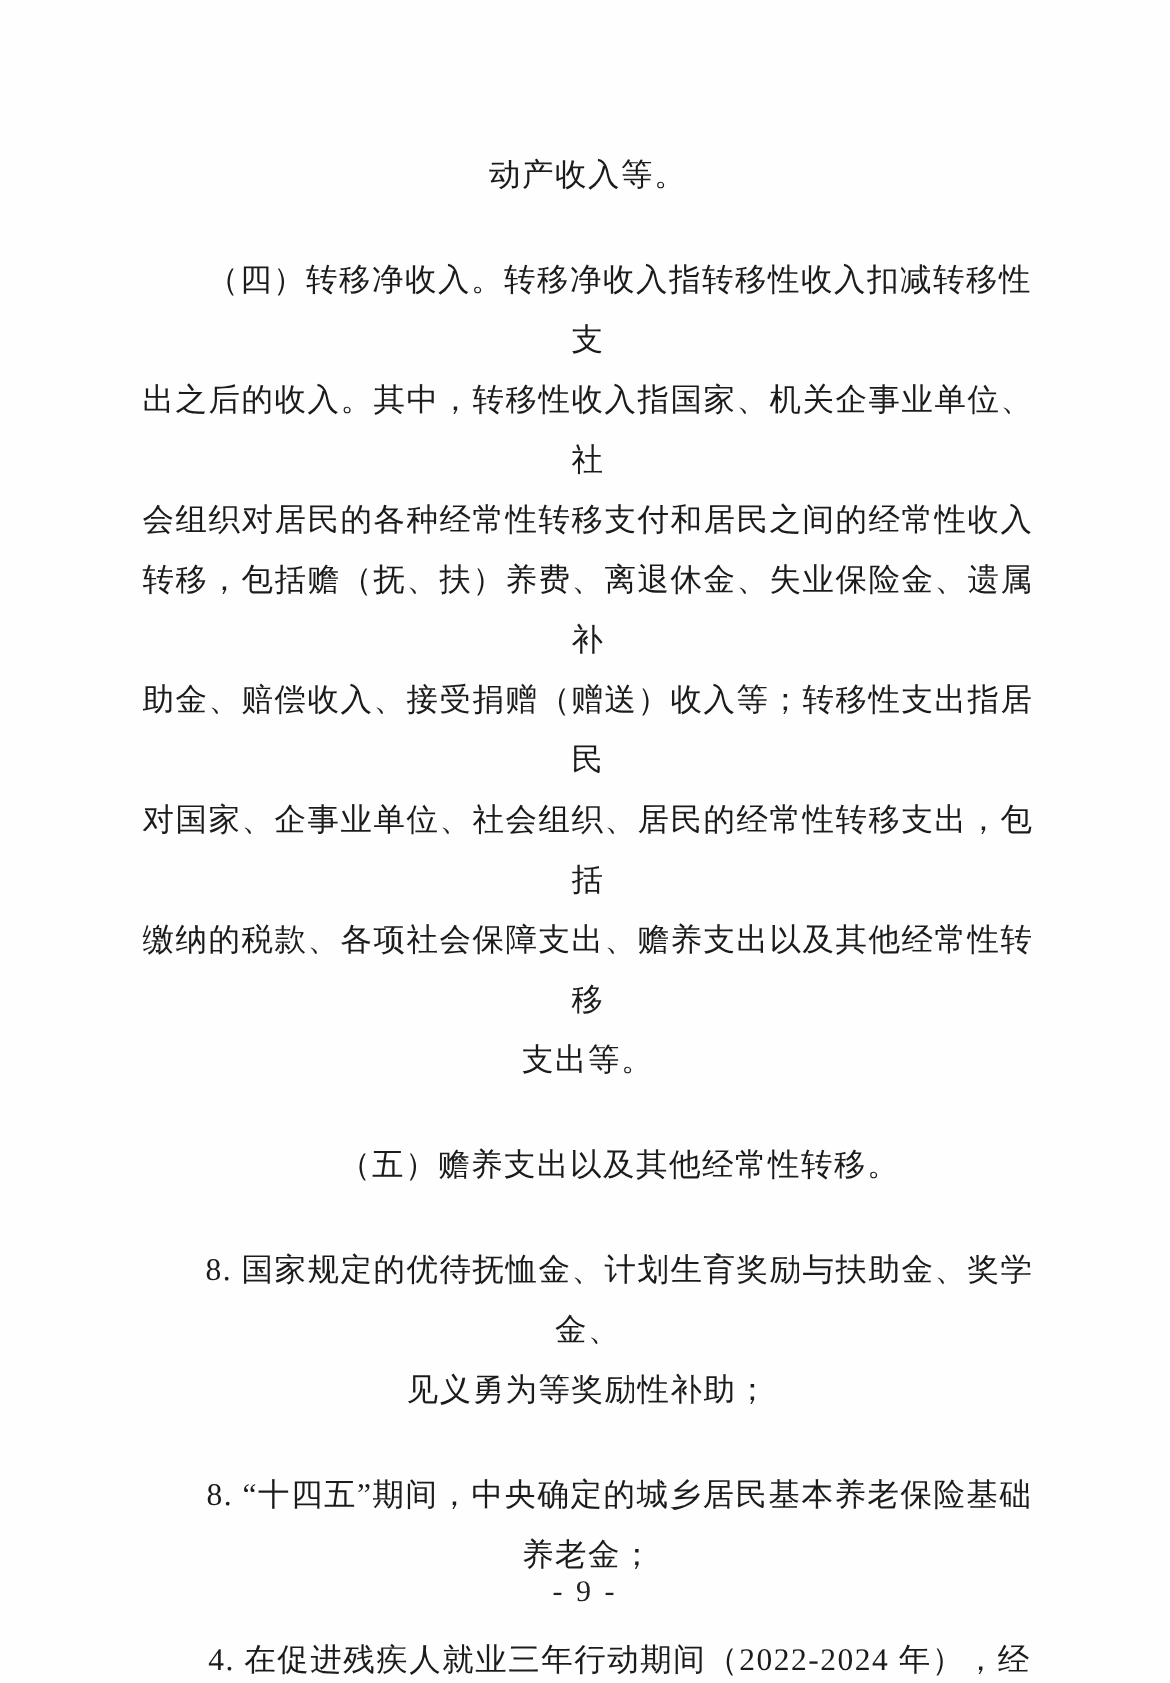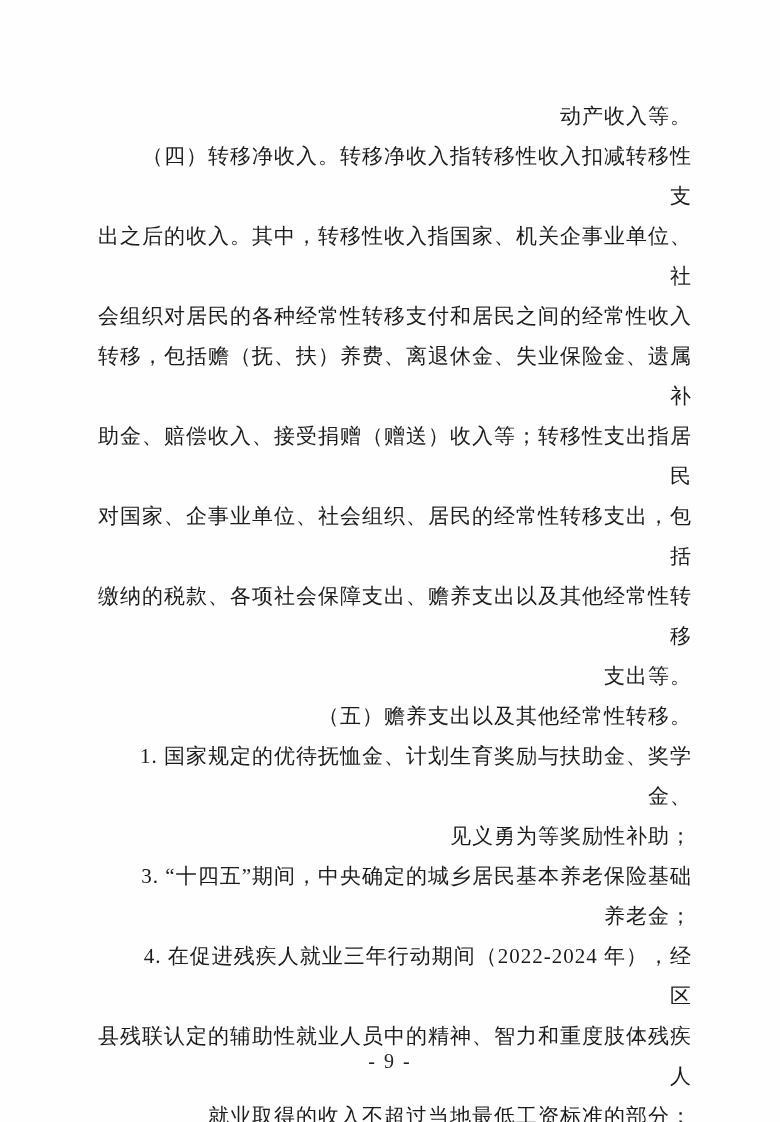--- a/index.html
+++ b/index.html
@@ -21,24 +21,25 @@
     left: 92px;
     top: 96px;
     width: 600px;
   }
   .doc-line {
     margin: 0;
     font-size: 21px;
     line-height: 40px;
     letter-spacing: 1px;
     white-space: pre-line;   
-    text-align: right;
+    text-align: center;
   }
   .indent {
     text-indent: 42px;       
+    margin-top: 30px;
   }
   .footer {
     position: absolute;
     left: 0;
     right: 0;
     top: 1046px;
     text-align: center;
     font-size: 20px;
     line-height: 30px;
     letter-spacing: 2px;
@@ -58,25 +59,25 @@
 会组织对居民的各种经常性转移支付和居民之间的经常性收入
 转移，包括赡（抚、扶）养费、离退休金、失业保险金、遗属补
 助金、赔偿收入、接受捐赠（赠送）收入等；转移性支出指居民
 对国家、企事业单位、社会组织、居民的经常性转移支出，包括
 缴纳的税款、各项社会保障支出、赡养支出以及其他经常性转移
 支出等。</p>
 
     <p class="doc-line indent">（五）赡养支出以及其他经常性转移。</p>
 
 
-    <p class="doc-line indent">1. 国家规定的优待抚恤金、计划生育奖励与扶助金、奖学金、
+    <p class="doc-line indent">8. 国家规定的优待抚恤金、计划生育奖励与扶助金、奖学金、
 见义勇为等奖励性补助；</p>
 
 
-    <p class="doc-line indent">3. “十四五”期间，中央确定的城乡居民基本养老保险基础
+    <p class="doc-line indent">8. “十四五”期间，中央确定的城乡居民基本养老保险基础
 养老金；</p>
 
     <p class="doc-line indent">4. 在促进残疾人就业三年行动期间（2022-2024 年），经区
 县残联认定的辅助性就业人员中的精神、智力和重度肢体残疾人
 就业取得的收入不超过当地最低工资标准的部分；</p>
 
   </div>
 
   <div class="footer">- 9 -</div>
 </div>

